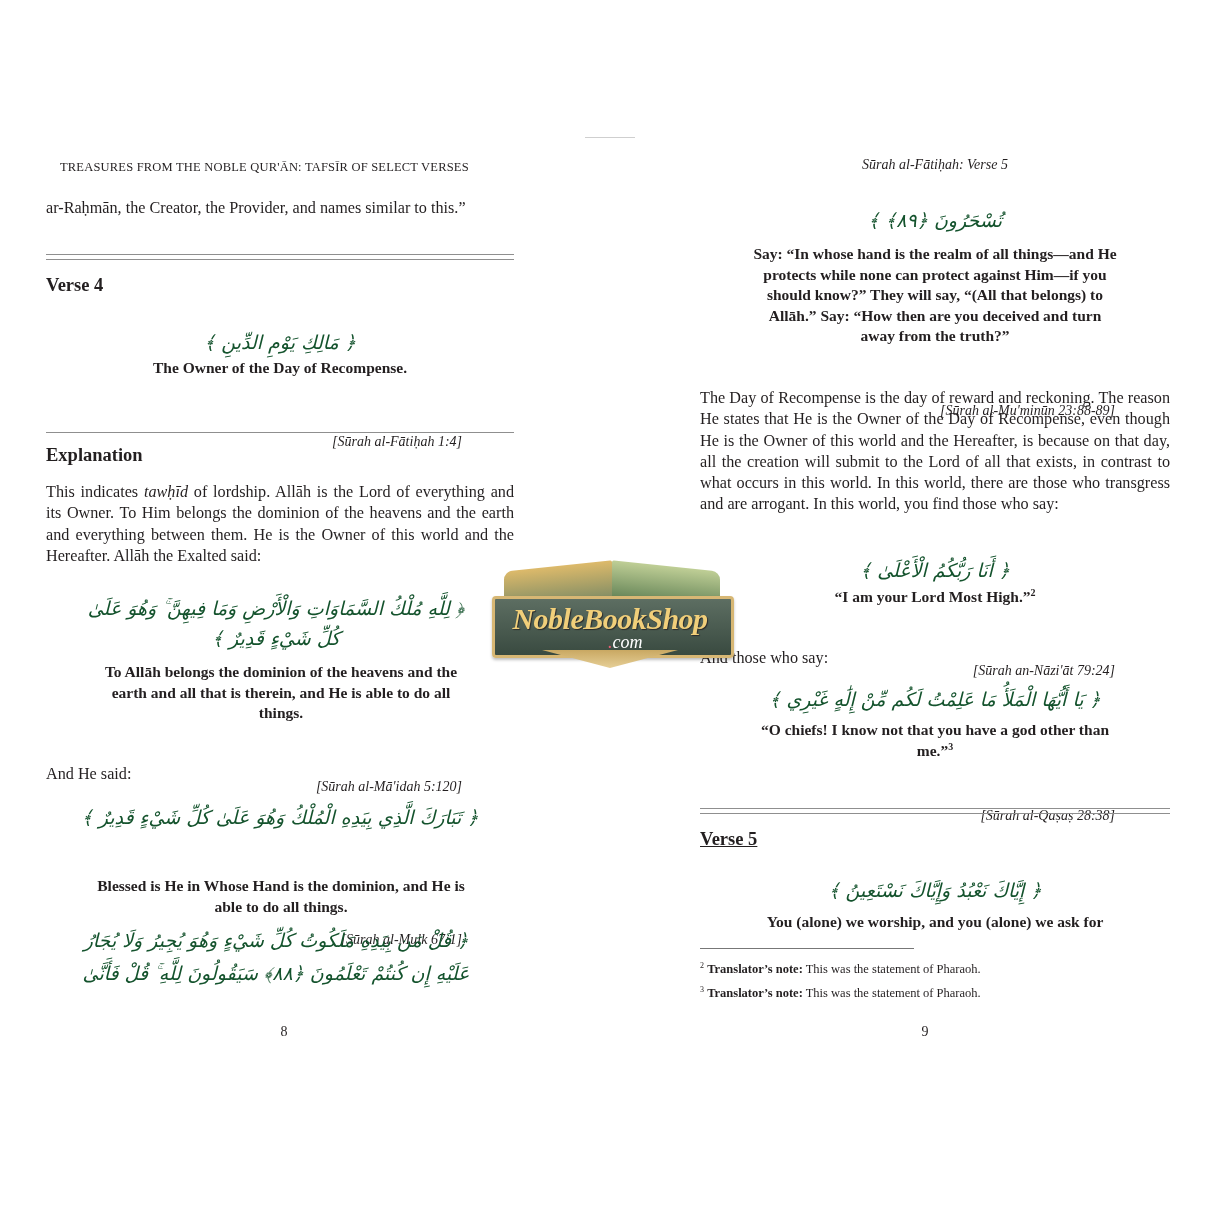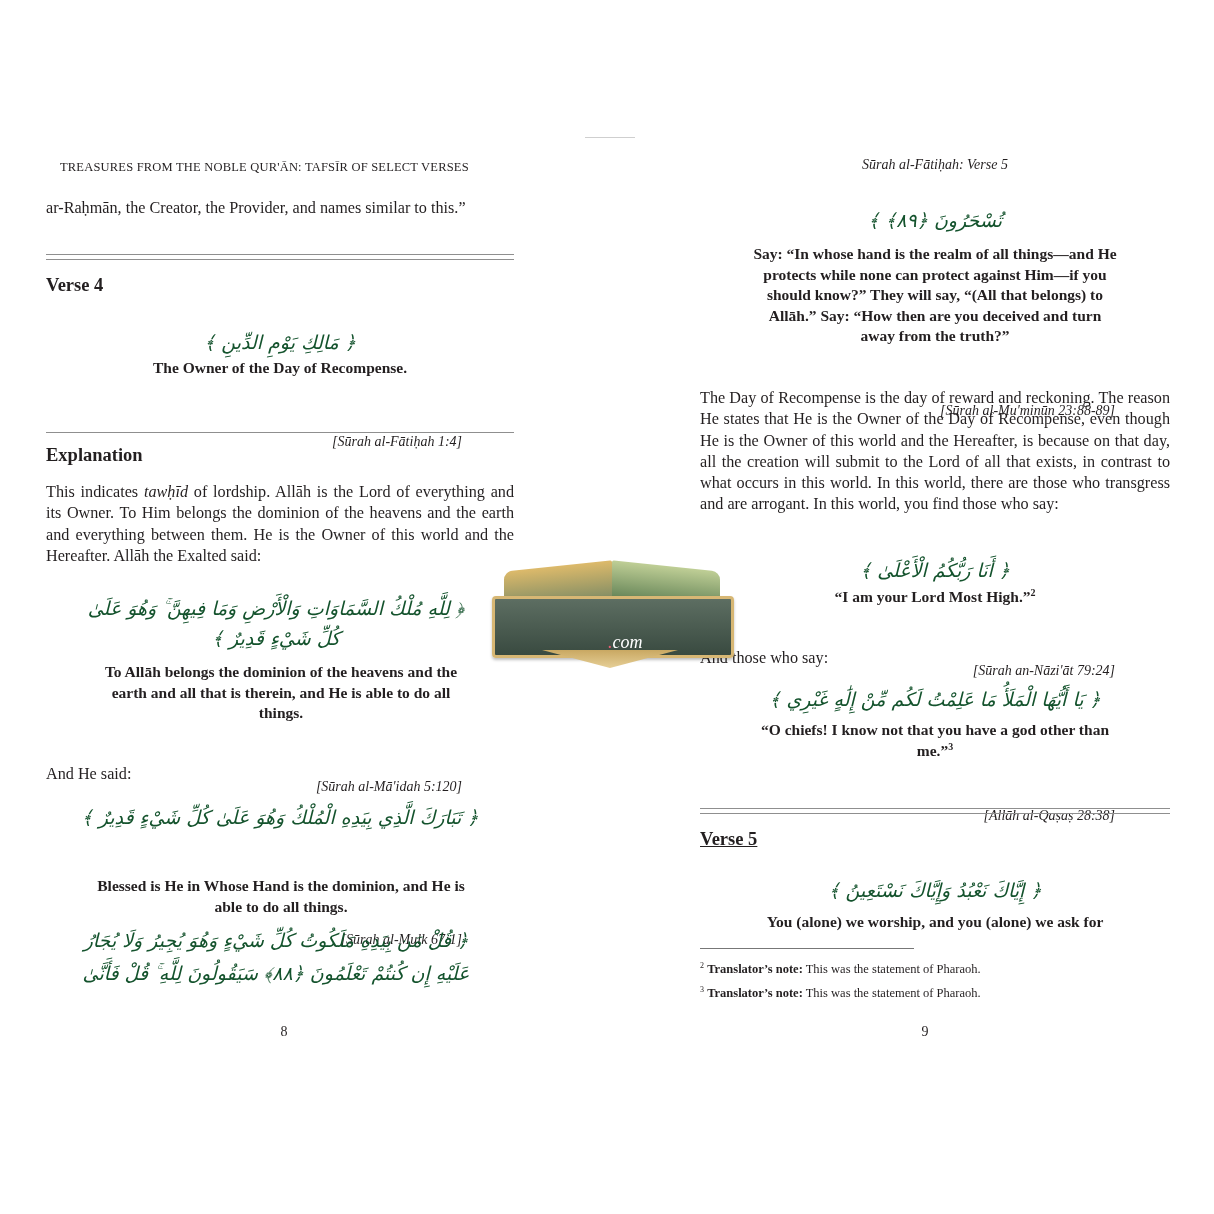--- a/index.html
+++ b/index.html
@@ -131,21 +131,21 @@
     <span>“I am your Lord Most High.”</span><sup class="fn">2</sup>
   </div>
   <div class="abs cite" style="top:615px; right:55px;">[Sūrah an-Nāzi'āt 79:24]</div>
 
   <div class="abs body-text" style="top:648px; left:0;">And those who say:</div>
 
   <div class="abs arabic" style="top:684px; left:0; width:470px;">﴿ يَا أَيُّهَا الْمَلَأُ مَا عَلِمْتُ لَكُم مِّنْ إِلَٰهٍ غَيْرِي ﴾</div>
   <div class="abs translation" style="top:720px; left:45px; width:380px;">
     <span>“O chiefs! I know not that you have a god other than me.”</span><sup class="fn">3</sup>
   </div>
-  <div class="abs cite" style="top:760px; right:55px;">[Allāh al-Qaṣaṣ 28:38]</div>
+  <div class="abs cite" style="top:760px; right:55px;">[Sūrah al-Qaṣaṣ 28:38]</div>
 
   <div class="abs rule-double" style="top:808px; left:0; width:470px;"></div>
   <div class="abs section-title" style="top:829px; left:0;text-decoration:underline;">Verse 5</div>
 
   <div class="abs arabic" style="top:875px; left:0; width:470px;">﴿ إِيَّاكَ نَعْبُدُ وَإِيَّاكَ نَسْتَعِينُ ﴾</div>
   <div class="abs translation" style="top:912px; left:0; width:470px;">You (alone) we worship, and you (alone) we ask for</div>
 
   <div class="abs footnote-rule" style="top:948px; left:0;"></div>
   <div class="abs footnote" style="top:958px; left:0; width:470px;">
     <sup>2</sup>
@@ -157,14 +157,15 @@
   </div>
 
   <div class="abs page-number" style="top:1024px; left:0; width:450px;">9</div>
 </div>
 
 <div class="watermark">
   <div class="wm-book-left"></div>
   <div class="wm-book-right"></div>
   <div class="wm-banner"></div>
   <div class="wm-tail"></div>
+  <div class="wm-text">NobleBookShop</div>
   <div class="wm-sub"><span class="wm-dot">.</span><span>com</span></div>
 </div>
 
 </body></html>

